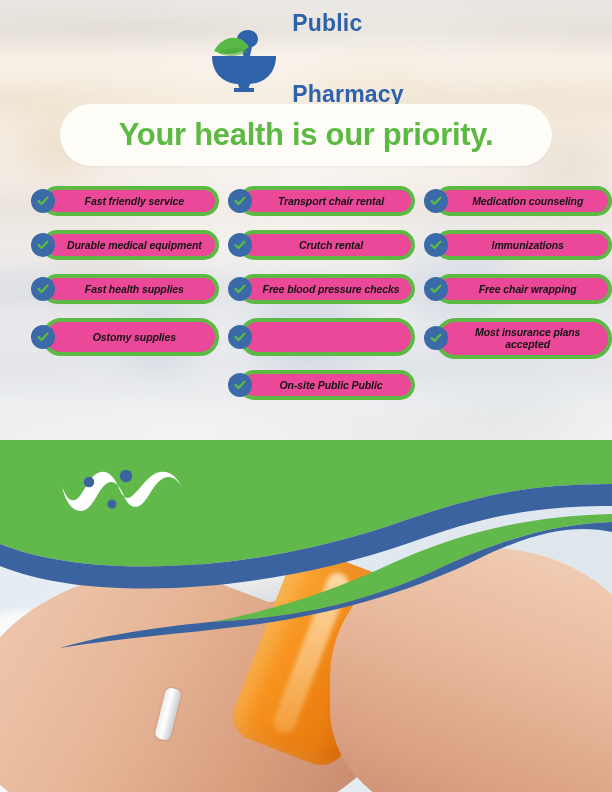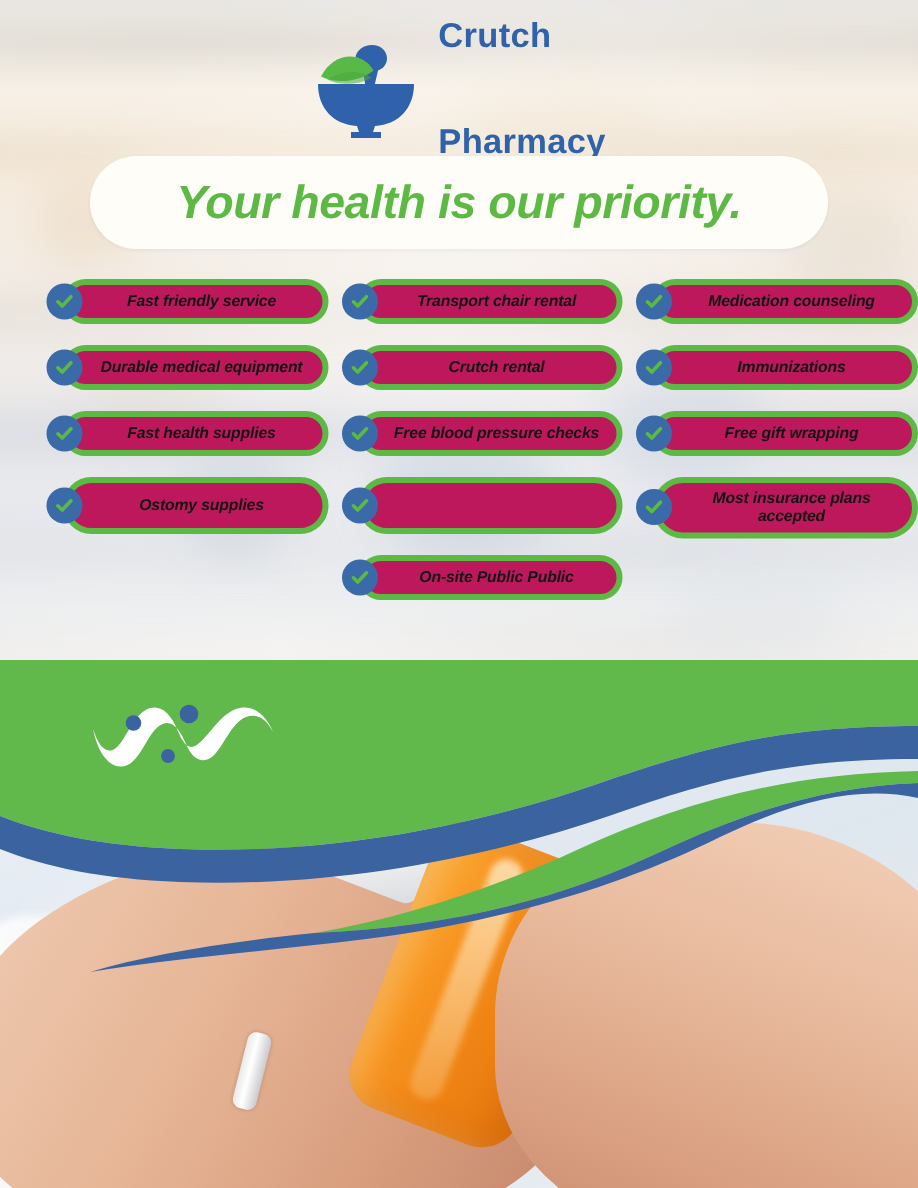--- a/index.html
+++ b/index.html
@@ -100,21 +100,20 @@
     border-radius: 31px;
     display: flex;
     align-items: center;
     justify-content: center;
     box-shadow: 0 1px 3px rgba(0,0,0,.05);
   }
   .headline span {
     color: #5cb944;
     font-weight: 700;
     font-size: 31px;
-    font-style: italic;
     letter-spacing: -.3px;
     white-space: nowrap;
   }
 
   
   .services {
     position: absolute;
     left: 0; top: 186px;
     width: 612px;
   }
@@ -127,21 +126,21 @@
     position: relative;
     width: 186px;
     margin-right: 6px;
     padding-left: 14px;
   }
   .svc-col.c1 { margin-left: 28px; }
   .svc-col.c3 { margin-right: 0; }
 
   .pill {
     position: relative;
-    background: #be185d;
+    background: #ec4899;
     border: 4px solid #5cb944;
     border-radius: 22px;
     min-height: 30px;
     display: flex;
     align-items: center;
     justify-content: center;
     padding: 4px 10px 4px 18px;
     margin-bottom: 14px;
     box-sizing: border-box;
   }
@@ -294,21 +293,21 @@
 
   <div class="logo-wrap">
     <svg class="logo-mark" viewBox="0 0 72 66">
       <path d="M40 4 C46 4 50 8 50 13 C50 17 47 20 44 21 L41 34 L36 34 L34 21 C31 20 29 17 29 13 C29 8 34 4 40 4 Z" fill="#2f62aa"></path>
       <path d="M6 25 C14 9 33 7 41 21 C31 29 16 30 6 25 Z" fill="#58b947"></path>
       <path d="M10 27 C22 20 33 21 40 26 C30 31 18 31 10 27 Z" fill="#4aa83c" opacity=".55"></path>
       <path d="M4 30 L68 30 C68 46 58 57 42 58 L40 64 L32 64 L30 58 C14 57 4 46 4 30 Z" fill="#2f62aa"></path>
       <path d="M26 62 L46 62 L46 66 L26 66 Z" fill="#2f62aa"></path>
     </svg>
     <div class="logo-text">
-      <span class="l1">Crutch</span>
+      <span class="l1">Public</span>
       <span class="l2">Pharmacy</span>
     </div>
   </div>
 
   <div class="headline">
     <span>Your health is our priority.</span>
   </div>
 
   <div class="services">
     <div class="svc-row">
@@ -406,21 +405,21 @@
               </svg>
           </div>
           <div class="label">Immunizations</div>
         </div>
         <div class="pill">
           <div class="check">
             <svg width="14" height="14" viewBox="0 0 14 14">
                 <path d="M2.6 7.2 L5.5 10 L11.3 3.8" stroke="#5cb944" stroke-width="2.4" fill="none" stroke-linecap="round" stroke-linejoin="round"></path>
               </svg>
           </div>
-          <div class="label">Free gift wrapping</div>
+          <div class="label">Free chair wrapping</div>
         </div>
         <div class="pill two-line">
           <div class="check">
             <svg width="14" height="14" viewBox="0 0 14 14">
                 <path d="M2.6 7.2 L5.5 10 L11.3 3.8" stroke="#5cb944" stroke-width="2.4" fill="none" stroke-linecap="round" stroke-linejoin="round"></path>
               </svg>
           </div>
           <div class="label">Most insurance plans accepted</div>
         </div>
       </div>

